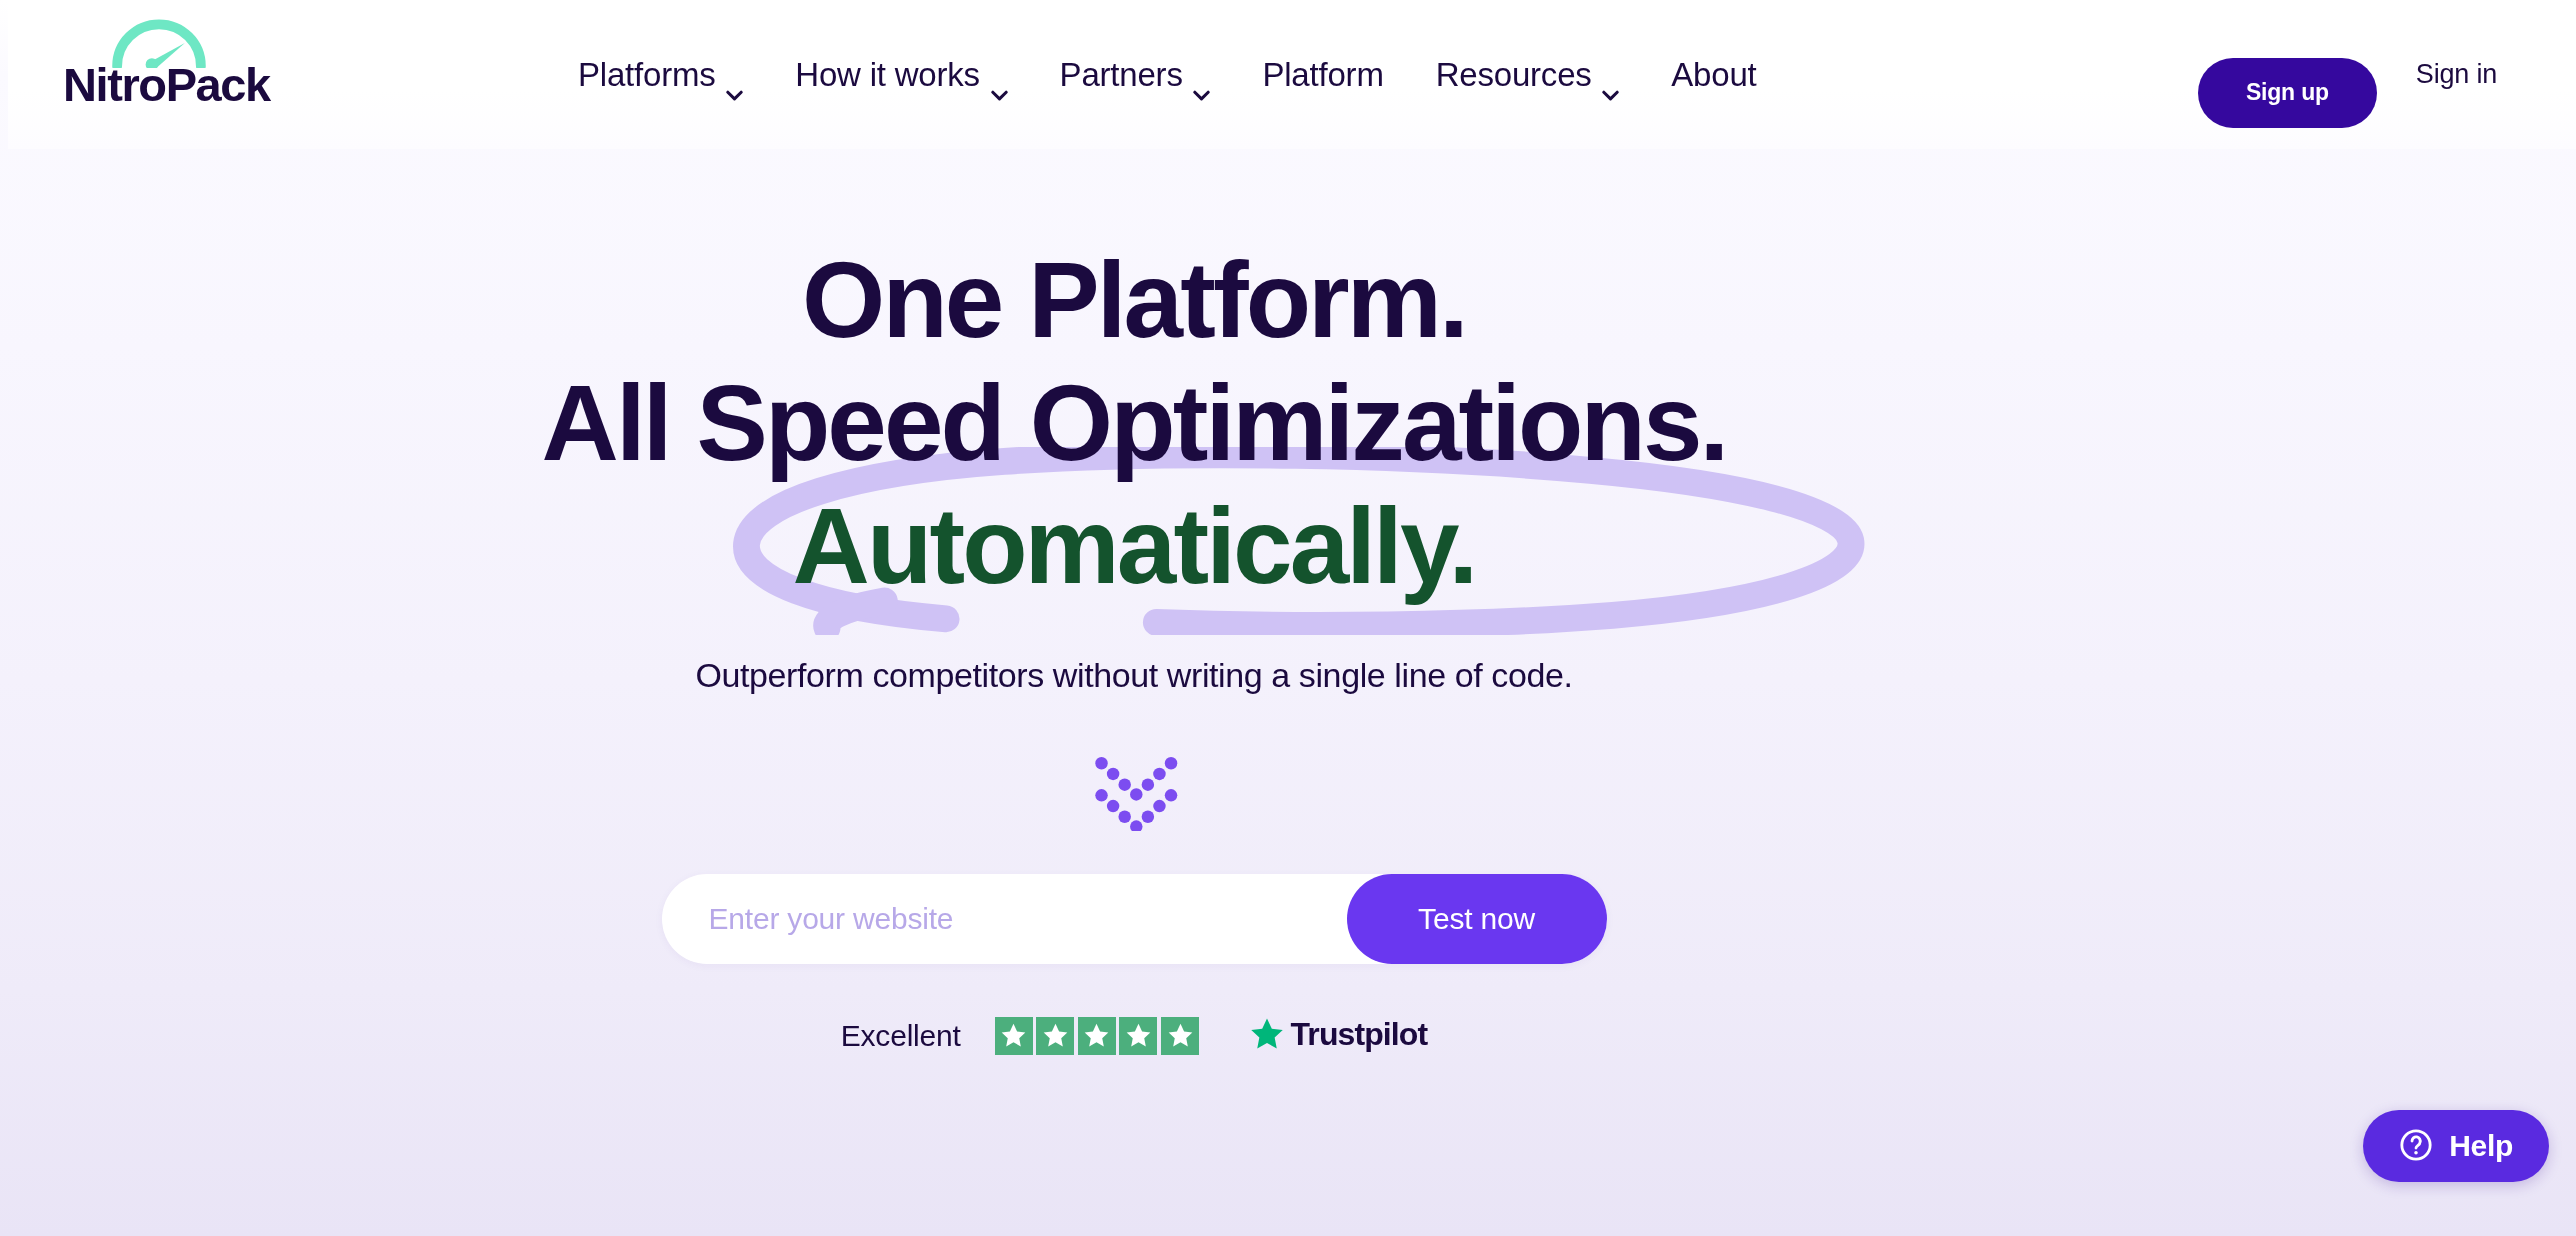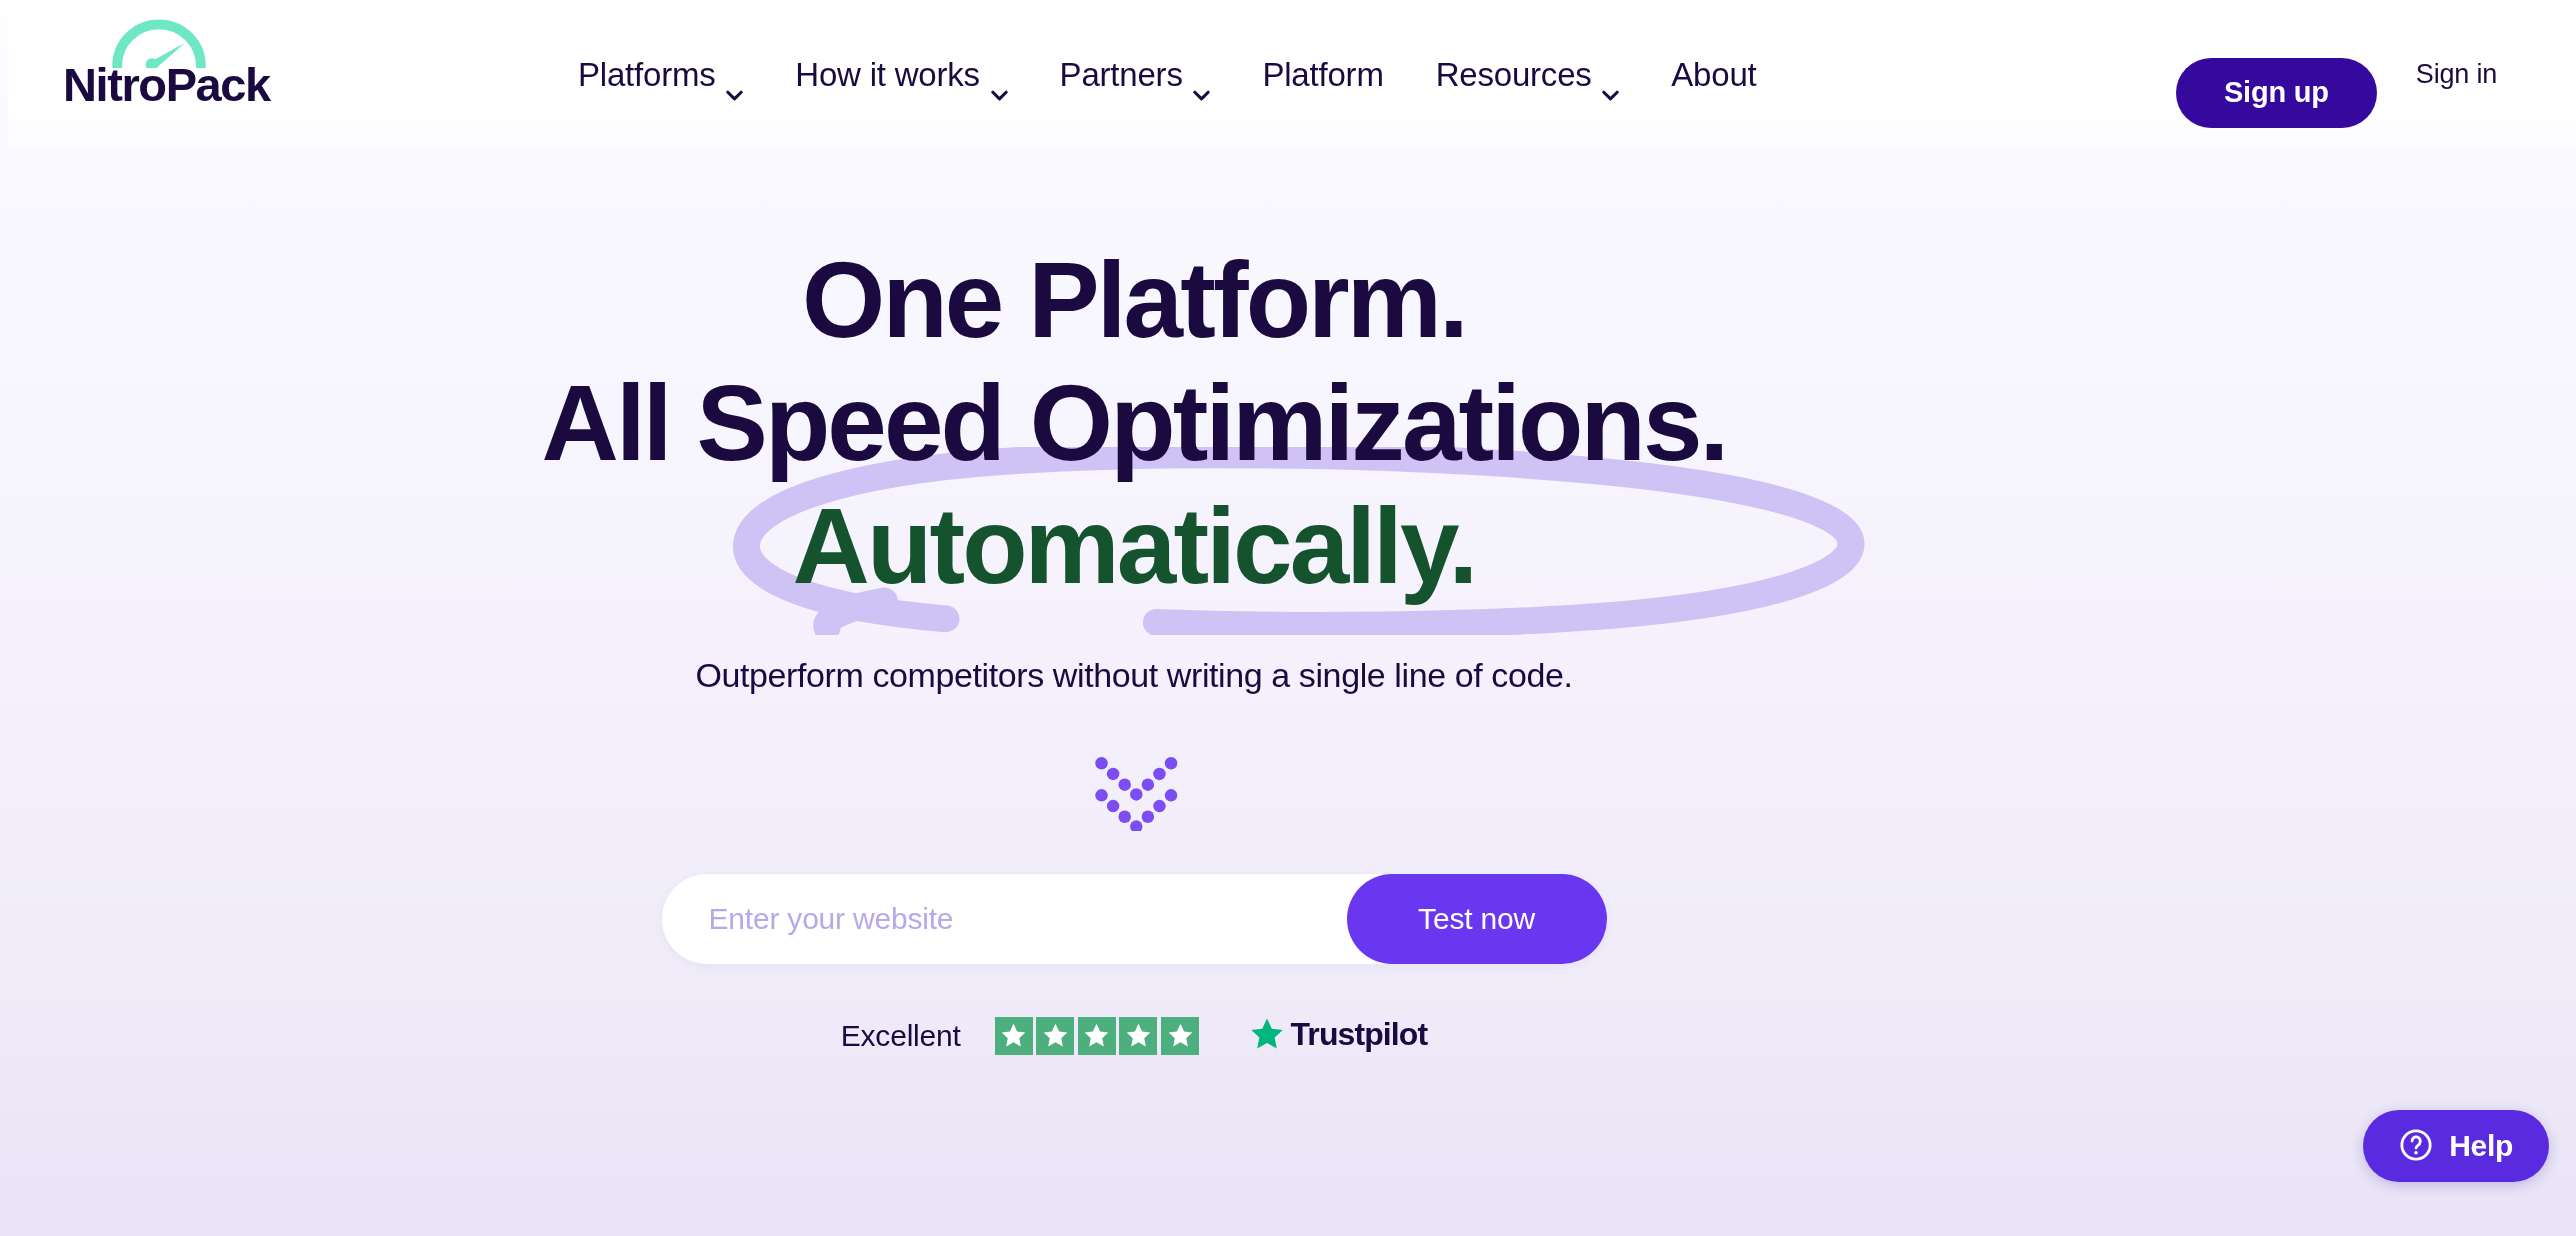--- a/index.html
+++ b/index.html
@@ -59,21 +59,21 @@
     position:relative; top:1.8px;
   }
 
   .auth {
     position:absolute; right:48px; top:0; height:149px;
     display:flex; align-items:center; gap:0;
   }
   .btn-signup {
     background:#35089e;
     color:#ffffff;
-    font-size:29px; font-weight:700;
+    font-size:23px; font-weight:700;
     border:none; border-radius:63px;
     padding:0 48px; height:70px;
     display:flex; align-items:center; justify-content:center;
     cursor:pointer;
     letter-spacing:-0.2px;
     white-space:nowrap;
     margin-top:36px;
   }
   .btn-signin {
     color:#1b0a3f;

